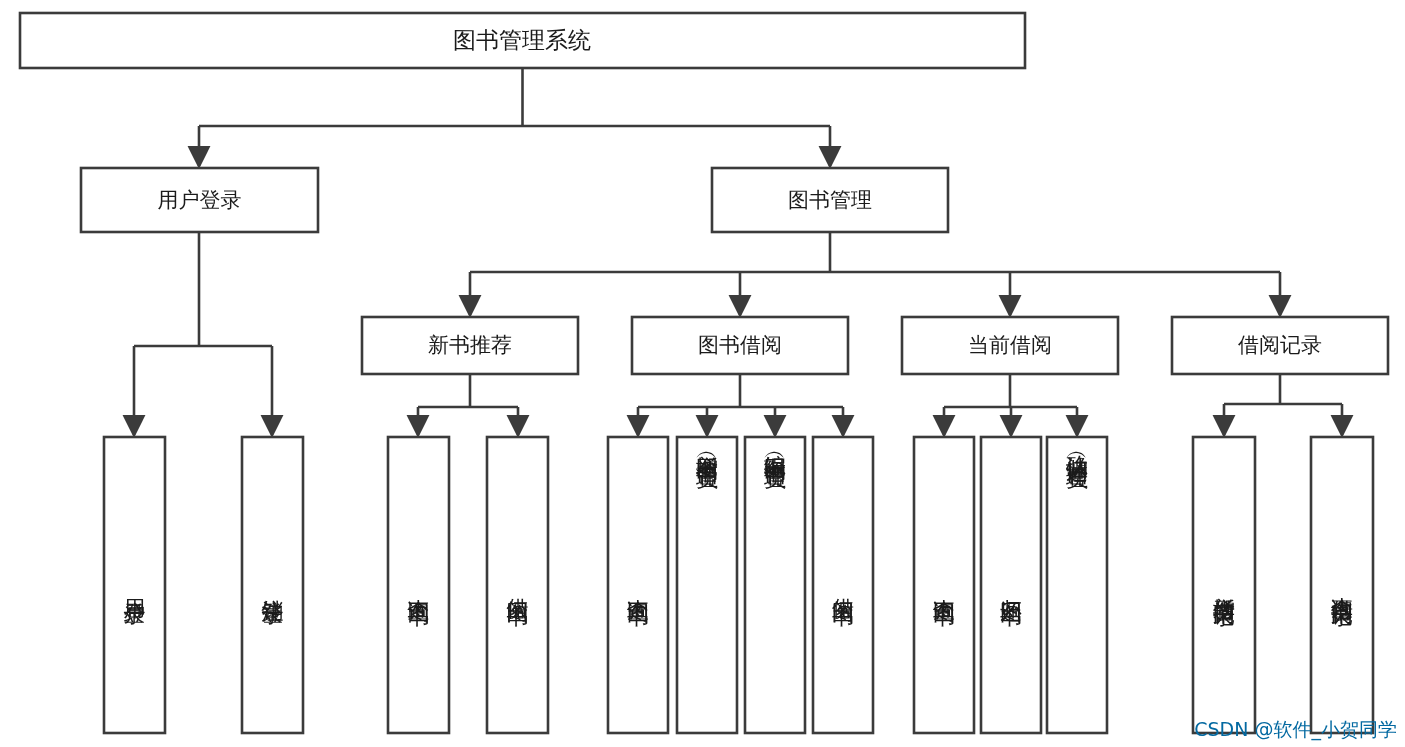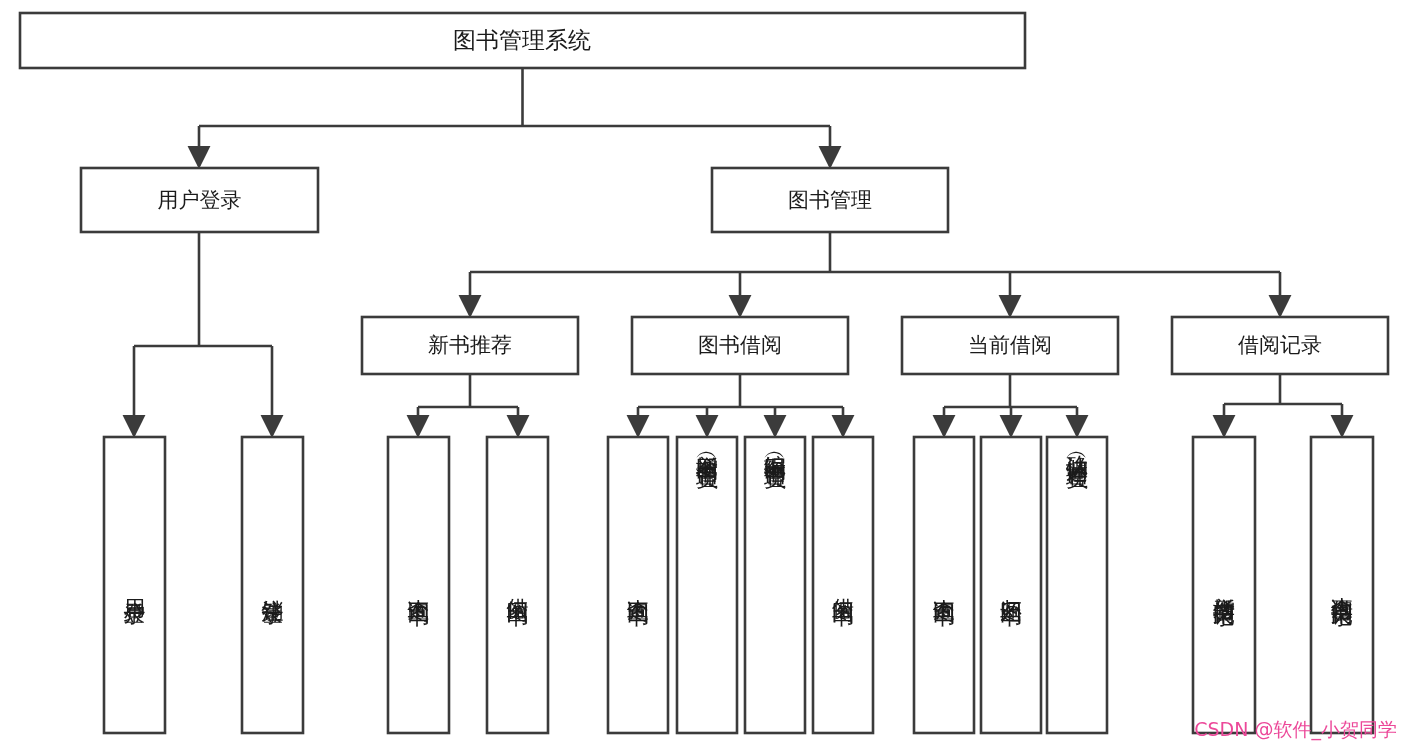--- a/index.html
+++ b/index.html
@@ -40,21 +40,21 @@
     letter-spacing:2px;
     color:#1b1b1b;
     white-space:nowrap;
   }
   .watermark{
     position:absolute;
     right:8px;
     bottom:4px;
     font-family:"DejaVu Sans","Liberation Sans",sans-serif;
     font-size:19px;
-    color:#ec4899;
+    color:#0369a1;
     white-space:nowrap;
     user-select:none;
   }
 </style>
 </head>
 <body>
 
 <div id="diagram-root">
 
   <svg class="diagram" viewBox="0 0 1405 747" xmlns="http://www.w3.org/2000/svg">

